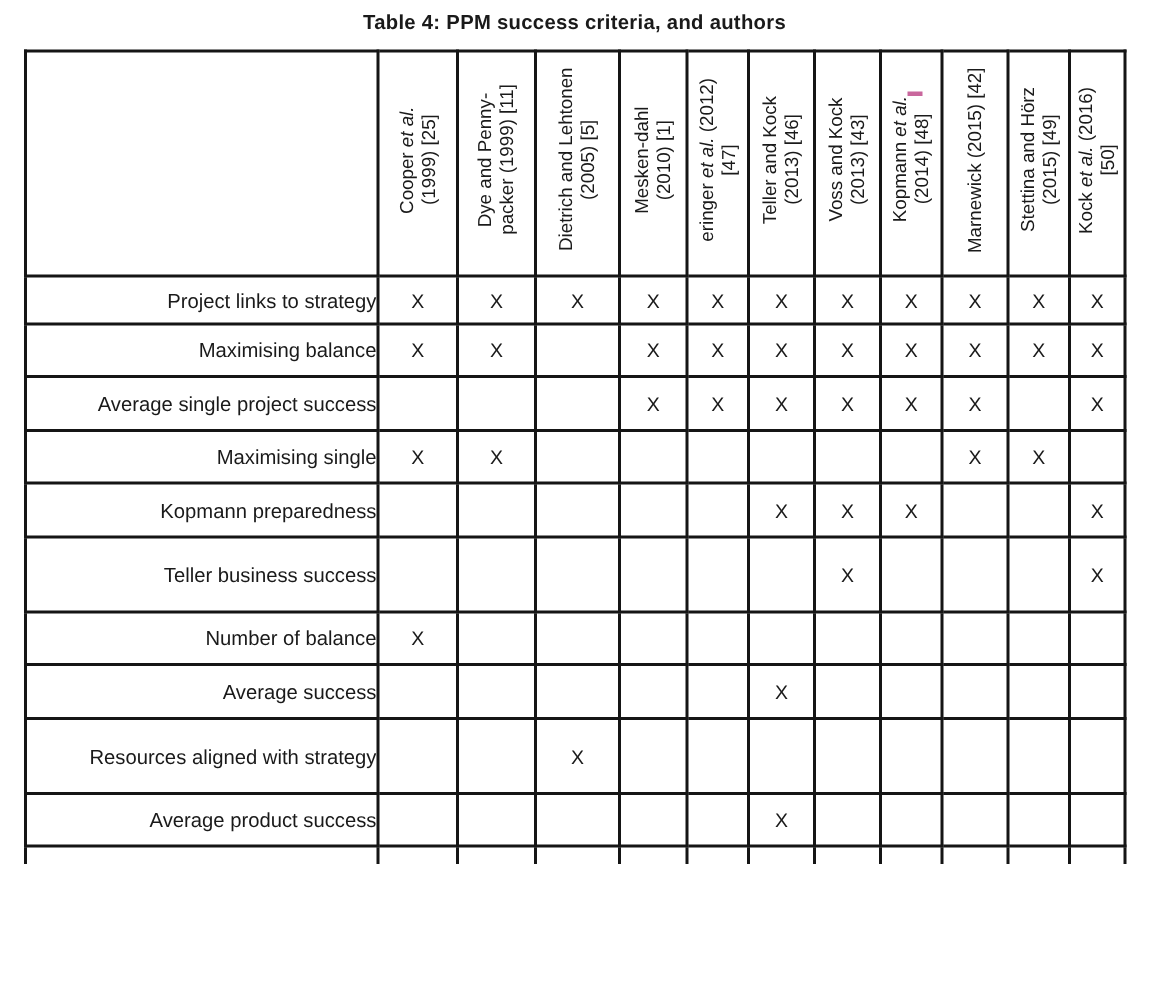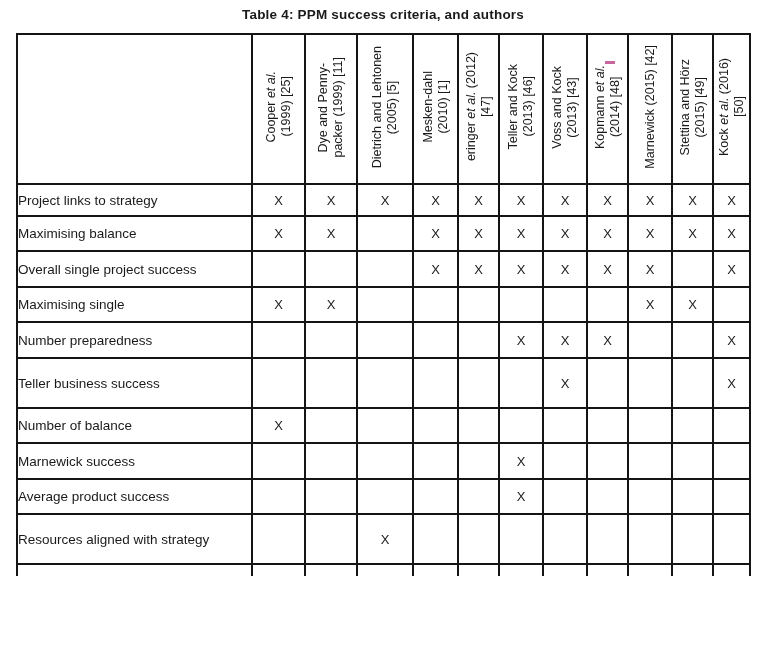--- a/index.html
+++ b/index.html
@@ -44,21 +44,21 @@
     writing-mode: vertical-rl;
     transform: rotate(180deg);
     white-space: pre-line;
     font-size: 12.5px;
     line-height: 1.18;
     max-height: 142px;
     text-align: center;
   }
   .vtext em { font-style: italic; }
   td.label-cell {
-    text-align: left;
+    text-align: right;
     vertical-align: middle;
     padding-left: 9px;
     font-size: 13.5px;
   }
   td.mark-cell {
     text-align: center;
     vertical-align: middle;
     font-size: 13px;
   }
   tr.ghost-row td { border-bottom: none; height: 11px; }
@@ -143,21 +143,21 @@
         <td class="mark-cell">X</td>
         <td class="mark-cell">X</td>
         <td class="mark-cell">X</td>
         <td class="mark-cell">X</td>
         <td class="mark-cell">X</td>
         <td class="mark-cell">X</td>
         <td class="mark-cell">X</td>
       </tr>
 
       <tr style="height:36px">
-        <td class="label-cell">Overall single project success</td>
+        <td class="label-cell">Average single project success</td>
         <td class="mark-cell"></td>
         <td class="mark-cell"></td>
         <td class="mark-cell"></td>
         <td class="mark-cell">X</td>
         <td class="mark-cell">X</td>
         <td class="mark-cell">X</td>
         <td class="mark-cell">X</td>
         <td class="mark-cell">X</td>
         <td class="mark-cell">X</td>
         <td class="mark-cell"></td>
@@ -174,21 +174,21 @@
         <td class="mark-cell"></td>
         <td class="mark-cell"></td>
         <td class="mark-cell"></td>
         <td class="mark-cell"></td>
         <td class="mark-cell">X</td>
         <td class="mark-cell">X</td>
         <td class="mark-cell"></td>
       </tr>
 
       <tr style="height:36px">
-        <td class="label-cell">Number preparedness</td>
+        <td class="label-cell">Kopmann preparedness</td>
         <td class="mark-cell"></td>
         <td class="mark-cell"></td>
         <td class="mark-cell"></td>
         <td class="mark-cell"></td>
         <td class="mark-cell"></td>
         <td class="mark-cell">X</td>
         <td class="mark-cell">X</td>
         <td class="mark-cell">X</td>
         <td class="mark-cell"></td>
         <td class="mark-cell"></td>
@@ -219,36 +219,21 @@
         <td class="mark-cell"></td>
         <td class="mark-cell"></td>
         <td class="mark-cell"></td>
         <td class="mark-cell"></td>
         <td class="mark-cell"></td>
         <td class="mark-cell"></td>
         <td class="mark-cell"></td>
       </tr>
 
       <tr style="height:36px">
-        <td class="label-cell">Marnewick success</td>
-        <td class="mark-cell"></td>
-        <td class="mark-cell"></td>
-        <td class="mark-cell"></td>
-        <td class="mark-cell"></td>
-        <td class="mark-cell"></td>
-        <td class="mark-cell">X</td>
-        <td class="mark-cell"></td>
-        <td class="mark-cell"></td>
-        <td class="mark-cell"></td>
-        <td class="mark-cell"></td>
-        <td class="mark-cell"></td>
-      </tr>
-
-      <tr style="height:35px">
-        <td class="label-cell">Average product success</td>
+        <td class="label-cell">Average success</td>
         <td class="mark-cell"></td>
         <td class="mark-cell"></td>
         <td class="mark-cell"></td>
         <td class="mark-cell"></td>
         <td class="mark-cell"></td>
         <td class="mark-cell">X</td>
         <td class="mark-cell"></td>
         <td class="mark-cell"></td>
         <td class="mark-cell"></td>
         <td class="mark-cell"></td>
@@ -256,20 +241,35 @@
       </tr>
 
       <tr style="height:50px">
         <td class="label-cell">Resources aligned with strategy</td>
         <td class="mark-cell"></td>
         <td class="mark-cell"></td>
         <td class="mark-cell">X</td>
         <td class="mark-cell"></td>
         <td class="mark-cell"></td>
         <td class="mark-cell"></td>
+        <td class="mark-cell"></td>
+        <td class="mark-cell"></td>
+        <td class="mark-cell"></td>
+        <td class="mark-cell"></td>
+        <td class="mark-cell"></td>
+      </tr>
+
+      <tr style="height:35px">
+        <td class="label-cell">Average product success</td>
+        <td class="mark-cell"></td>
+        <td class="mark-cell"></td>
+        <td class="mark-cell"></td>
+        <td class="mark-cell"></td>
+        <td class="mark-cell"></td>
+        <td class="mark-cell">X</td>
         <td class="mark-cell"></td>
         <td class="mark-cell"></td>
         <td class="mark-cell"></td>
         <td class="mark-cell"></td>
         <td class="mark-cell"></td>
       </tr>
 
 
       <tr class="ghost-row">
         <td></td>

